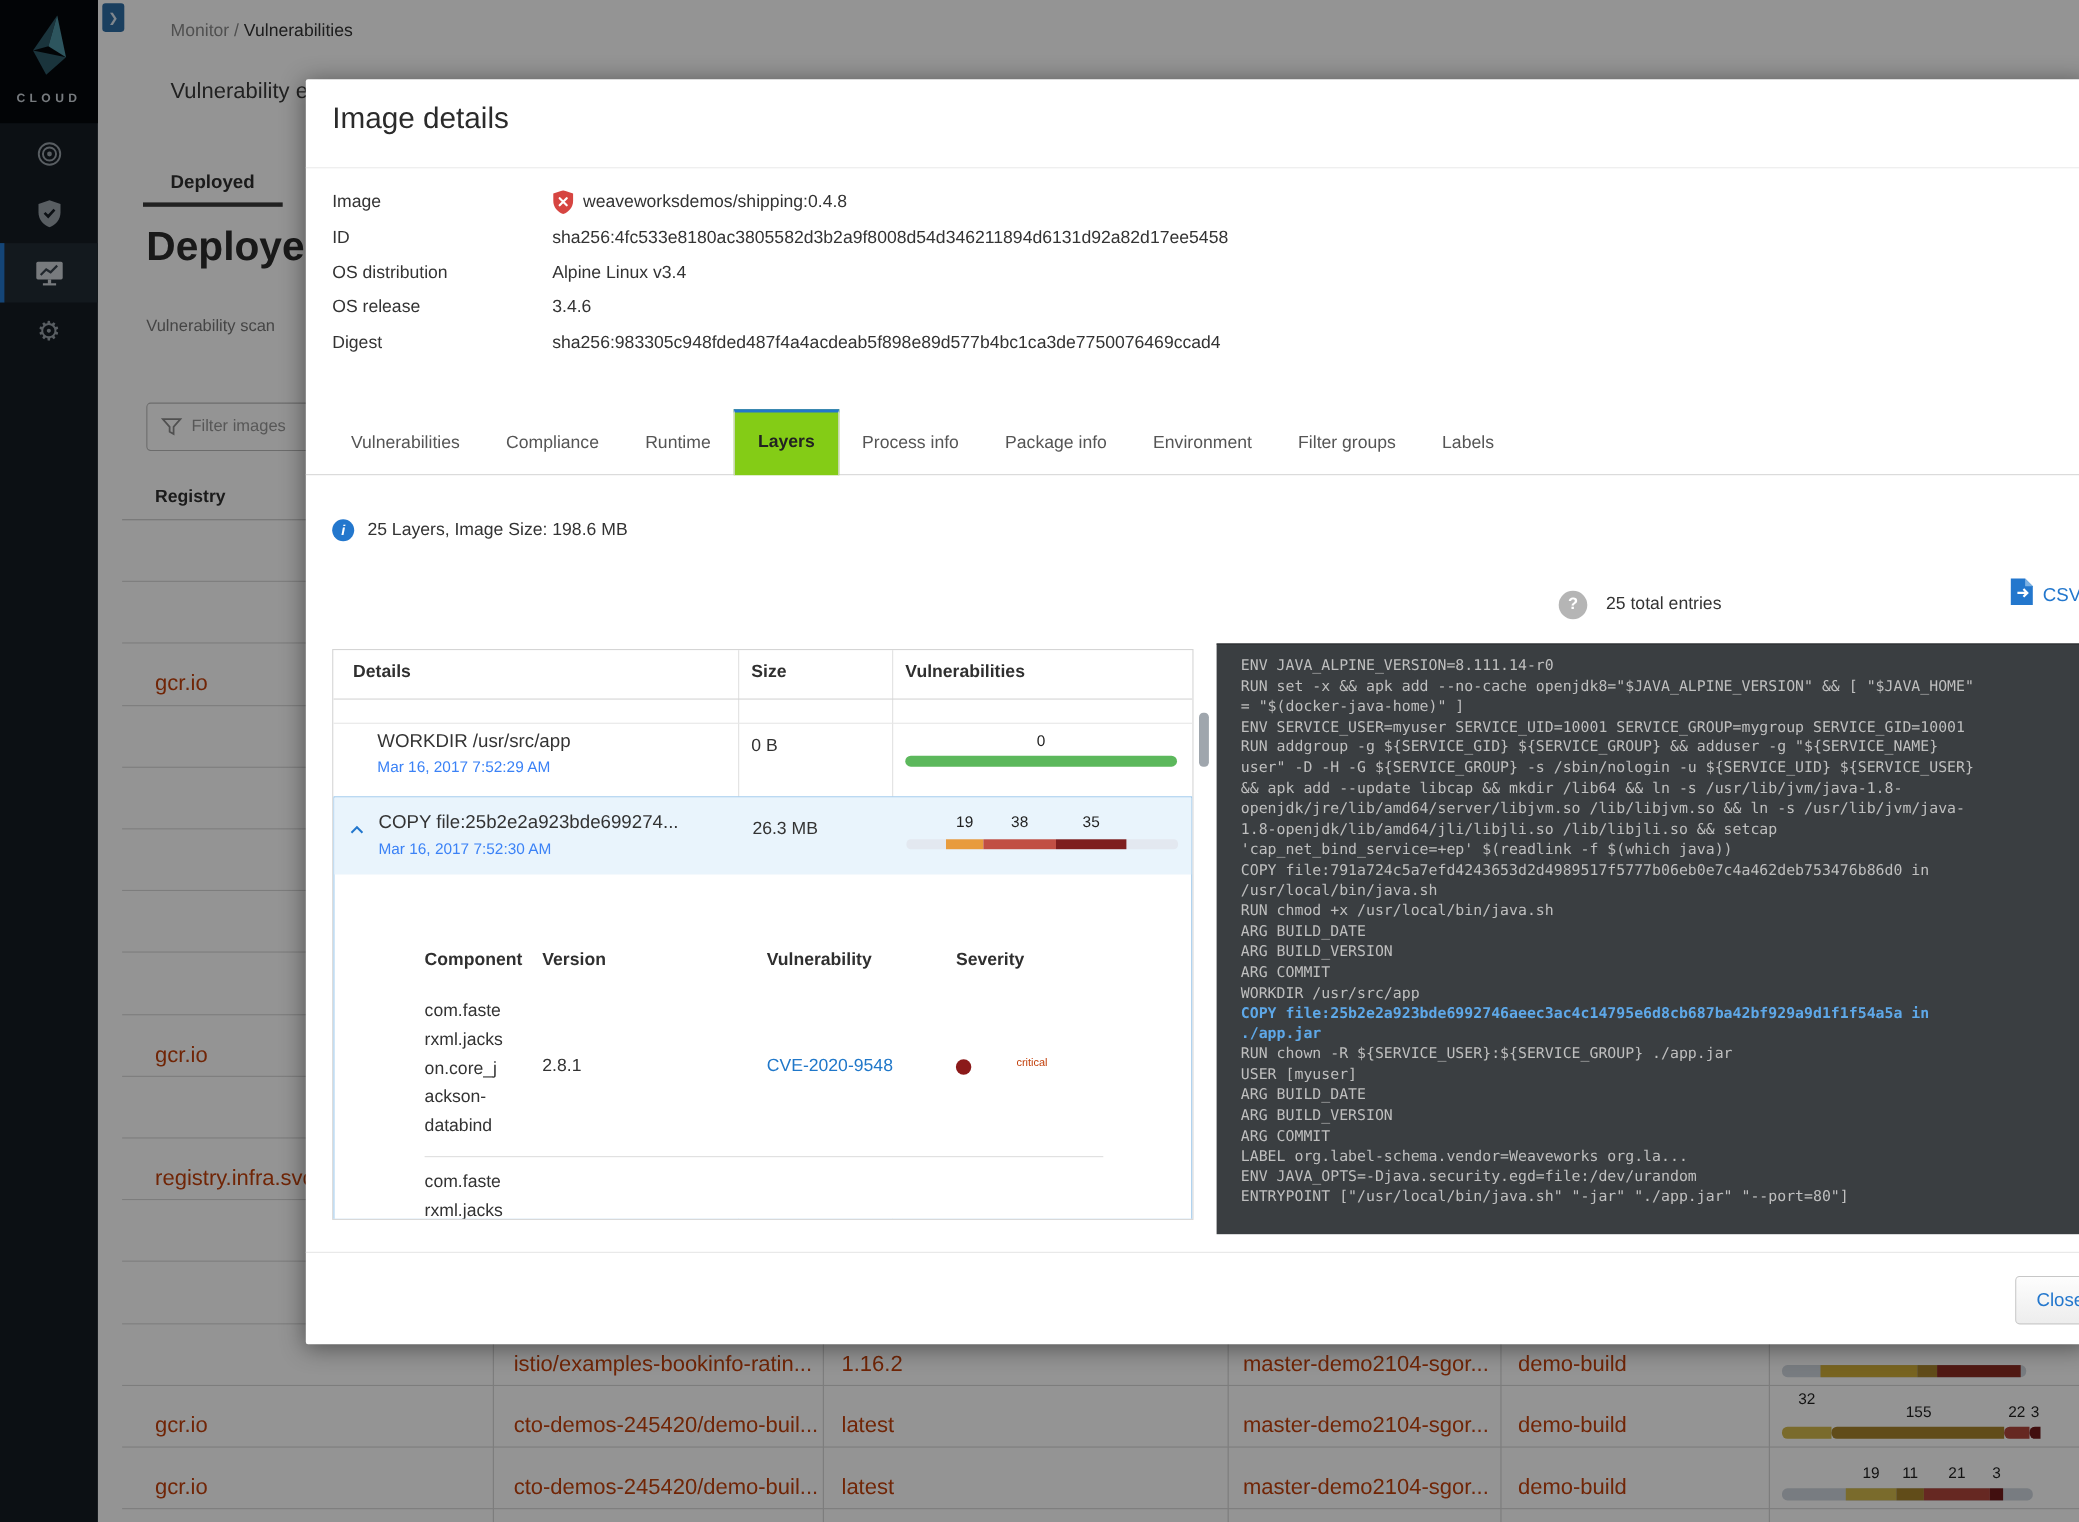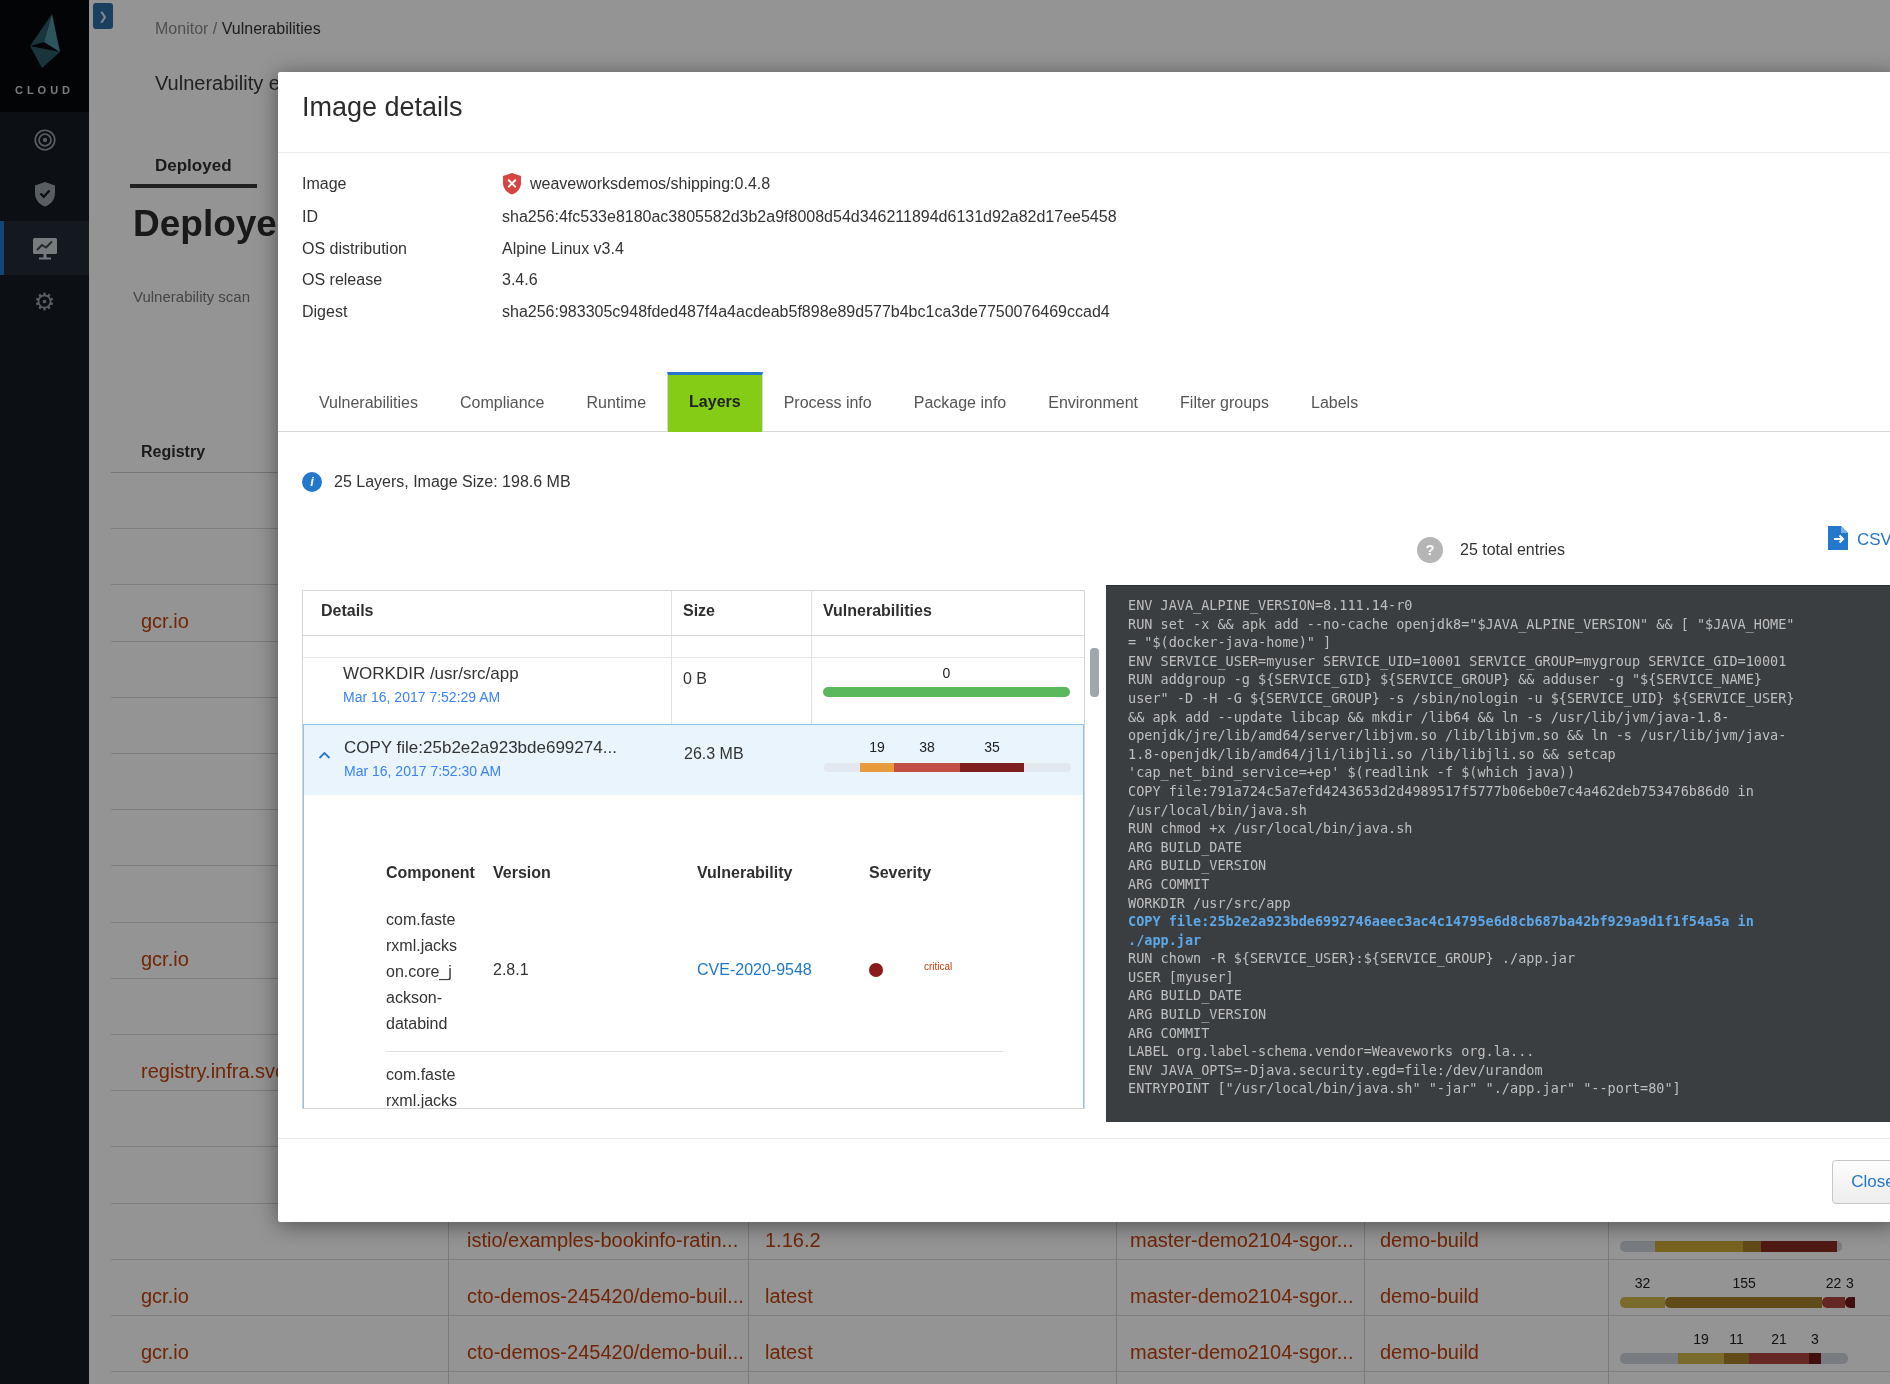--- a/index.html
+++ b/index.html
@@ -172,20 +172,28 @@
     <span>❯</span>
   </div>
   <div id="breadcrumb">
     <span class="dim">Monitor</span><span class="dim"> / </span><span class="cur">Vulnerabilities</span>
   </div>
   <div id="bg-title">Vulnerability e</div>
   <div id="bg-tab">Deployed</div>
   <div id="bg-tab-underline"></div>
   <div id="bg-heading">Deployed</div>
   <div id="bg-sub">Vulnerability scan</div>
+  <div id="bg-filter">
+    <span class="fun">
+      <svg width="20" height="20" viewBox="0 0 20 20">
+          <path d="M2 3 h16 l-6.2 7 v6.5 l-3.6 -2 v-4.5 z" fill="none" stroke="#8a8a8a" stroke-width="1.6"></path>
+        </svg>
+    </span>
+    <span class="ph">Filter images</span>
+  </div>
   <div id="bg-table">
     <div id="bg-table-head">Registry</div>
     <div id="bg-head-border"></div>
     <div class="bg-vline" style="left:337px"></div>
     <div class="bg-vline" style="left:637px"></div>
     <div class="bg-vline" style="left:1005px"></div>
     <div class="bg-vline" style="left:1253px"></div>
     <div class="bg-vline" style="left:1497px"></div>
     <div id="bg-rows">
         <div class="bg-row" style="top: 32px;"></div>
@@ -217,21 +225,21 @@
           <div class="bar-seg" style="left: 1632px; top: 38px; width: 18px; background: rgb(168, 132, 44); border-radius: 0px;"></div>
           <div class="bar-seg" style="left: 1650px; top: 38px; width: 76px; background: rgb(140, 43, 34); border-radius: 0px;"></div>
         </div>
         <div class="bg-row" style="top: 818.8px;">
           <div class="bg-cell" style="left: 30px;">gcr.io</div>
           <div class="bg-cell" style="left: 356px;">cto-demos-245420/demo-buil...</div>
           <div class="bg-cell" style="left: 654px;">latest</div>
           <div class="bg-cell" style="left: 1019px;">master-demo2104-sgor...</div>
           <div class="bg-cell" style="left: 1269px;">demo-build</div>
           <div class="bar-seg" style="left: 1509px; top: 38px; width: 45px; background: rgb(210, 185, 76); border-radius: 5px 0px 0px 5px;"></div>
-          <div class="bar-lbl" style="left: 1520.5px; top: 16px; text-align: center;">32</div>
+          <div class="bar-lbl" style="left: 1520.5px; top: 4px; text-align: center;">32</div>
           <div class="bar-seg" style="left: 1554px; top: 38px; width: 157px; background: rgb(168, 132, 44); border-radius: 5px 0px 0px 5px;"></div>
           <div class="bar-lbl" style="left: 1621.5px; top: 16px;">155</div>
           <div class="bar-seg" style="left: 1711px; top: 38px; width: 23px; background: rgb(176, 70, 60); border-radius: 5px 0px 0px 5px;"></div>
           <div class="bar-lbl" style="left: 1711.5px; top: 16px;">22</div>
           <div class="bar-seg" style="left: 1734px; top: 38px; width: 10px; background: rgb(112, 27, 27); border-radius: 5px 0px 0px 5px;"></div>
           <div class="bar-lbl" style="left: 1728px; top: 16px;">3</div>
         </div>
         <div class="bg-row" style="top: 875px;">
           <div class="bg-cell" style="left: 30px;">gcr.io</div>
           <div class="bg-cell" style="left: 356px;">cto-demos-245420/demo-buil...</div>

